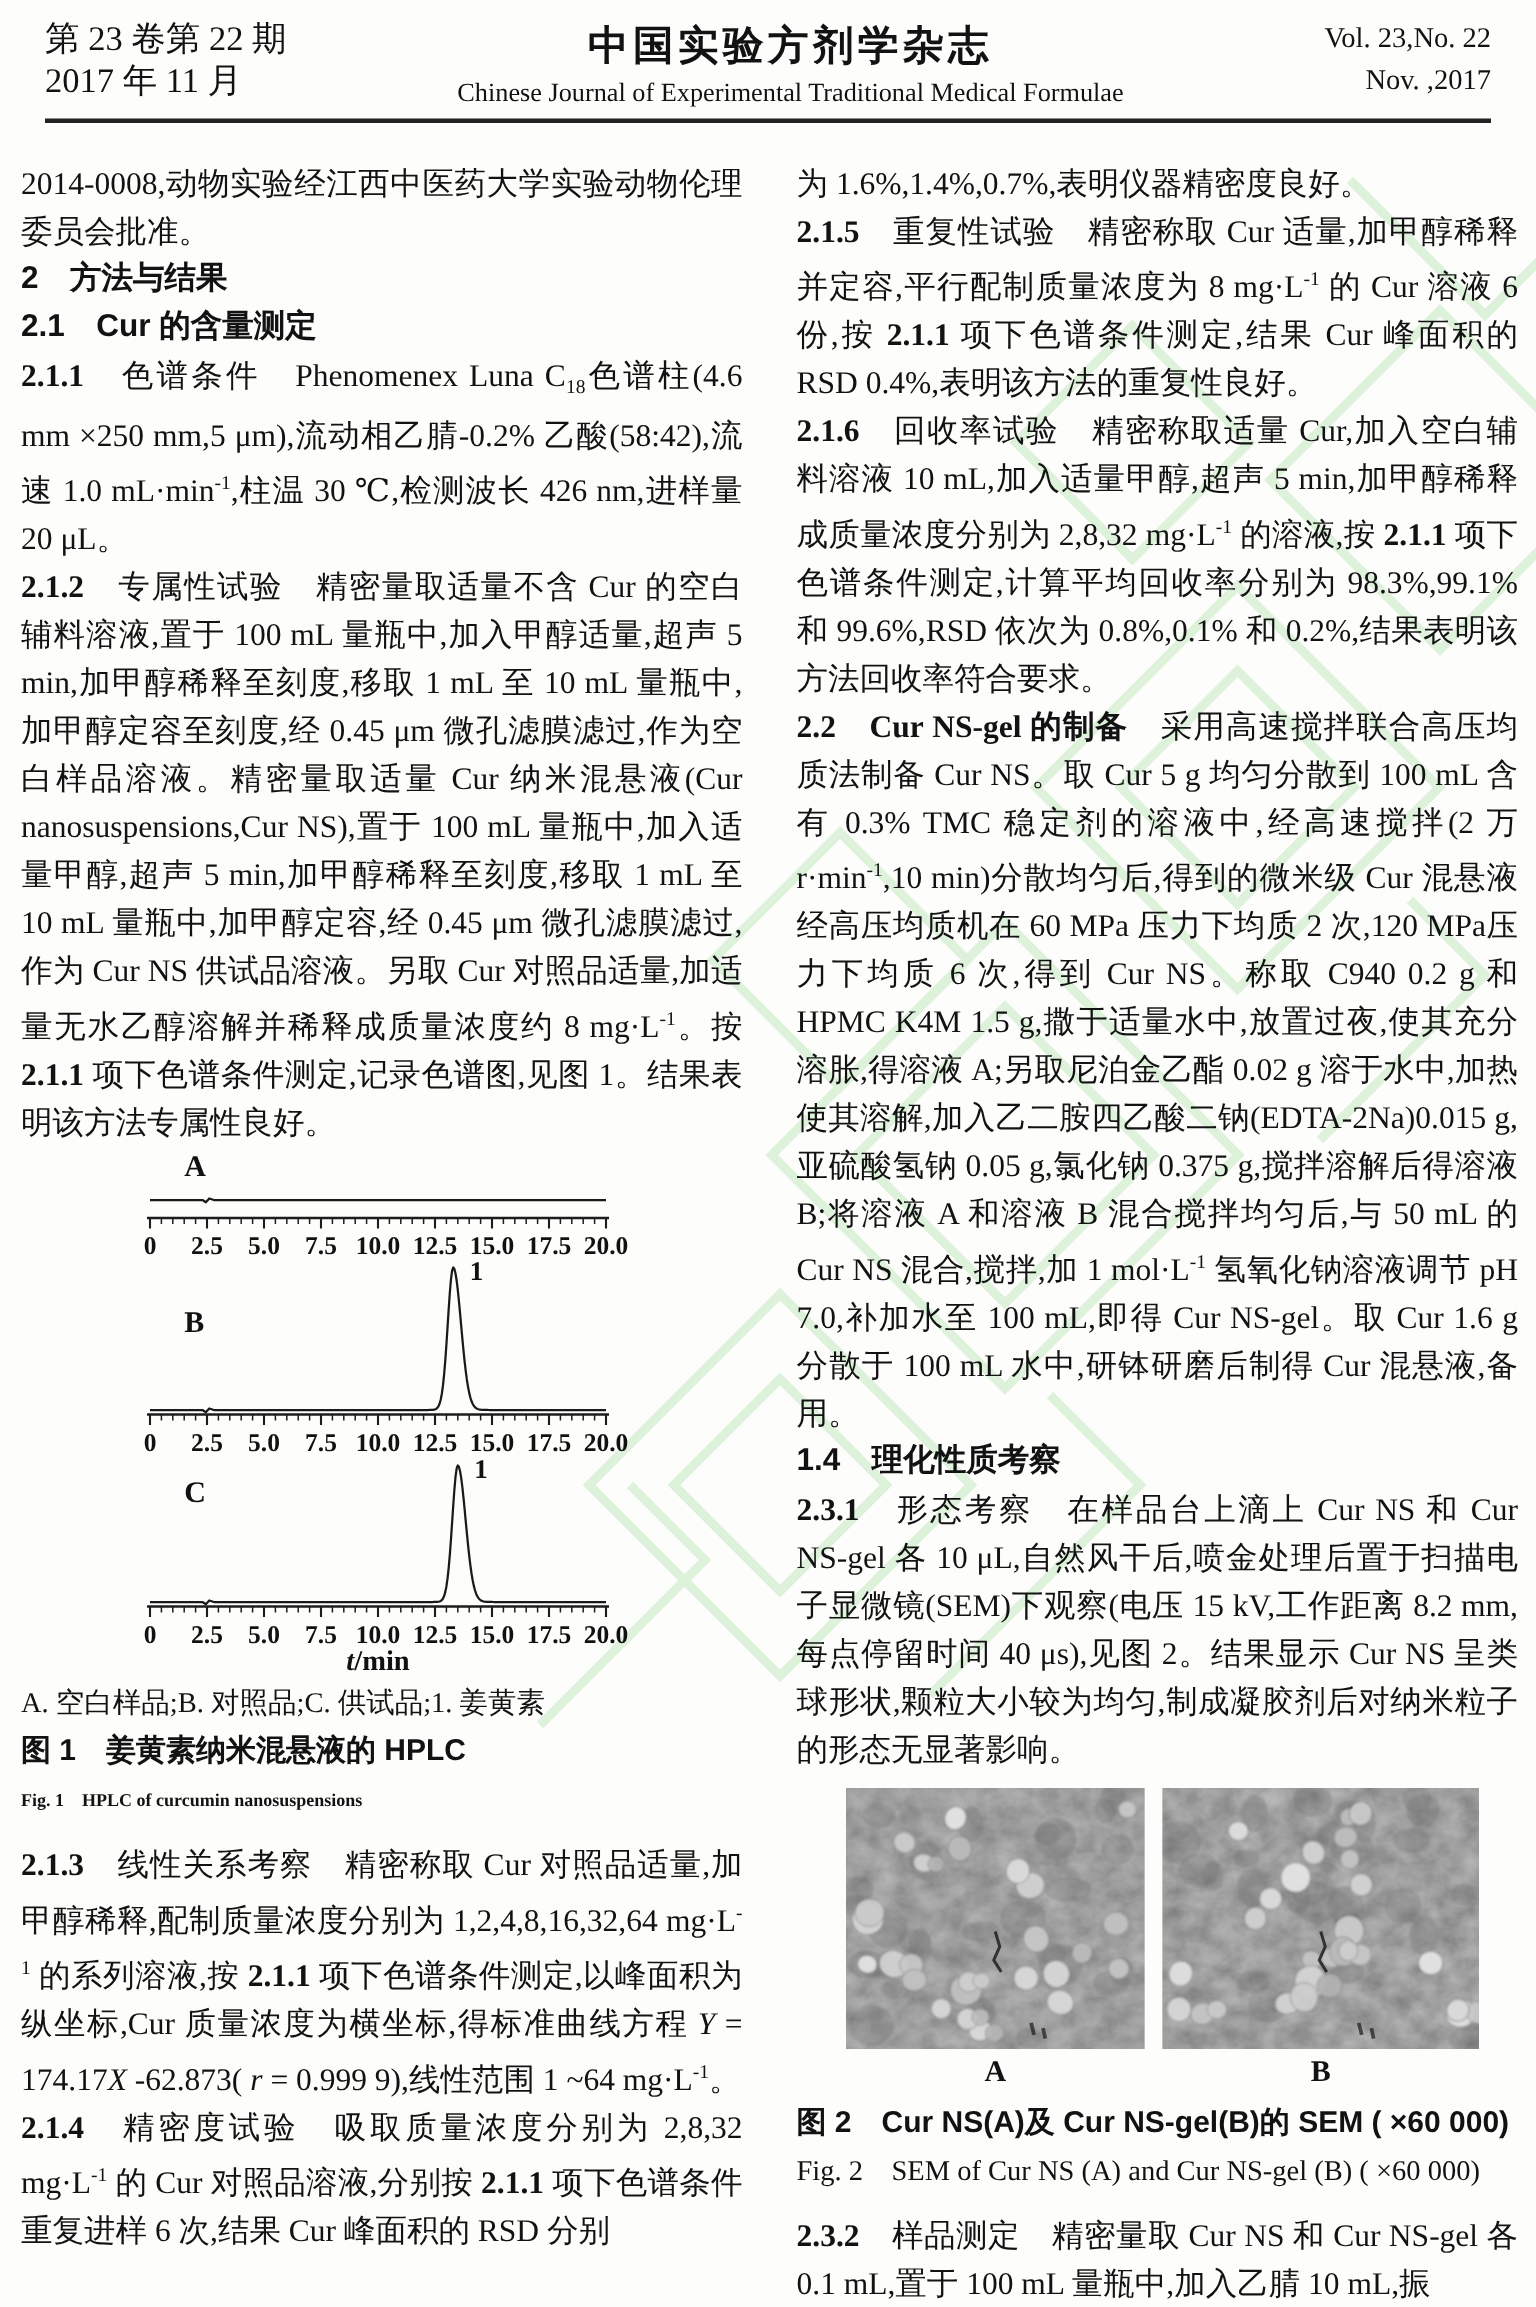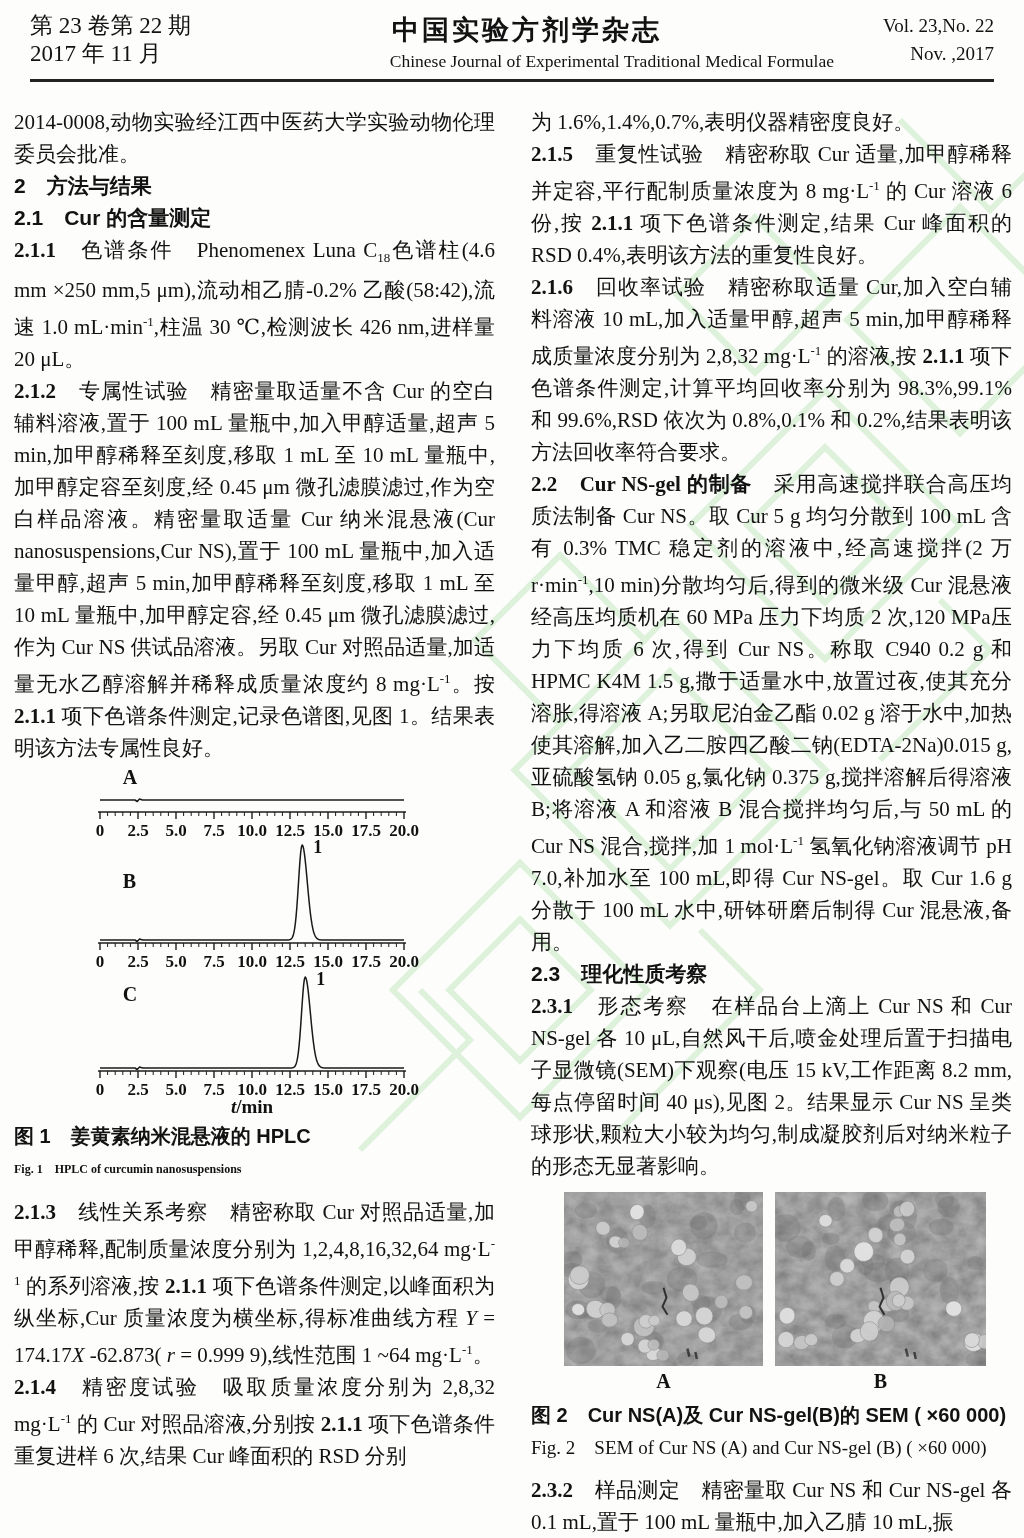--- a/index.html
+++ b/index.html
@@ -11,21 +11,21 @@
     position:relative;overflow:hidden;
   }
   .watermark{position:absolute;top:0;left:0;z-index:0;}
   .page-inner{position:relative;z-index:1;}
   
   .hdr{display:flex;align-items:flex-start;padding:12px 30px 0 30px;}
   .hdr-left{width:190px;font-size:23px;line-height:28px;}
   .hdr-center{flex:1;text-align:center;}
   .jzh{font-size:27px;font-weight:bold;letter-spacing:3px;
        font-family:"Liberation Sans","DejaVu Sans",sans-serif;}
-  .jen{font-size:17.5px;margin-top:3px;text-align:right;}
+  .jen{font-size:17.5px;margin-top:3px;}
   .hdr-right{width:160px;text-align:right;font-size:19px;line-height:28px;}
   .rule{border-top:3px solid #222;margin:7px 30px 0 30px;}
   
   .columns{display:flex;gap:36px;padding:24px 0 0 14px;}
   .col{width:481px;font-size:21px;line-height:32px;text-align:justify;}
   .para{margin:0;}
   .heading{margin:0;font-weight:bold;text-align:left;
            font-family:"Liberation Sans","DejaVu Sans",sans-serif;}
   .sb{font-weight:bold;}
   .si{font-style:italic;}
@@ -252,32 +252,33 @@
             <text x="276" y="327" text-anchor="middle" font-size="17" font-weight="bold" fill="#111" font-family="&quot;Liberation Serif&quot;,&quot;DejaVu Serif&quot;,serif">12.5</text>
             <text x="314" y="327" text-anchor="middle" font-size="17" font-weight="bold" fill="#111" font-family="&quot;Liberation Serif&quot;,&quot;DejaVu Serif&quot;,serif">15.0</text>
             <text x="352" y="327" text-anchor="middle" font-size="17" font-weight="bold" fill="#111" font-family="&quot;Liberation Serif&quot;,&quot;DejaVu Serif&quot;,serif">17.5</text>
             <text x="390" y="327" text-anchor="middle" font-size="17" font-weight="bold" fill="#111" font-family="&quot;Liberation Serif&quot;,&quot;DejaVu Serif&quot;,serif">20.0</text>
             <text x="108.8" y="233" font-size="20" font-weight="bold" fill="#111" font-family="&quot;Liberation Serif&quot;,&quot;DejaVu Serif&quot;,serif">C</text>
             <text x="302.2" y="217" font-size="18" font-weight="bold" fill="#111" font-family="&quot;Liberation Serif&quot;,&quot;DejaVu Serif&quot;,serif">1</text>
             <path d="M 86 300 L 120.96 300 L 123.24000000000001 301.5 L 125.52 299 L 128.56 300 L 269.92 300.00 L 270.68 300.00 L 271.44 300.00 L 272.20 300.00 L 272.96 300.00 L 273.72 300.00 L 274.48 300.00 L 275.24 299.99 L 276.00 299.98 L 276.76 299.96 L 277.52 299.92 L 278.28 299.83 L 279.04 299.65 L 279.80 299.31 L 280.56 298.71 L 281.32 297.68 L 282.08 296.00 L 282.84 293.41 L 283.60 289.61 L 284.36 284.31 L 285.12 277.31 L 285.88 268.58 L 286.64 258.34 L 287.40 247.10 L 288.16 235.70 L 288.92 225.15 L 289.68 216.57 L 290.44 210.95 L 291.20 209.00 L 291.96 209.98 L 292.72 212.85 L 293.48 217.44 L 294.24 223.46 L 295.00 230.56 L 295.76 238.34 L 296.52 246.43 L 297.28 254.45 L 298.04 262.10 L 298.80 269.14 L 299.56 275.41 L 300.32 280.82 L 301.08 285.36 L 301.84 289.07 L 302.60 292.01 L 303.36 294.29 L 304.12 296.00 L 304.88 297.26 L 305.64 298.16 L 306.40 298.80 L 307.16 299.23 L 307.92 299.51 L 308.68 299.70 L 309.44 299.82 L 310.20 299.89 L 310.96 299.94 L 311.72 299.97 L 312.48 299.98 L 313.24 299.99 L 314.00 299.99 L 314.76 300.00 L 315.52 300.00 L 316.28 300.00 L 317.04 300.00 L 317.80 300.00 L 390 300" fill="none" stroke="#1a1a1a" stroke-width="1.5" stroke-linejoin="round"></path>
             <text x="238" y="345" text-anchor="middle" font-size="19" font-weight="bold" fill="#111" font-family="&quot;Liberation Serif&quot;,&quot;DejaVu Serif&quot;,serif"><tspan font-style="italic">t</tspan><tspan>/min</tspan></text>
           </svg></div>
         <div>
+          <div class="figcap-note">A. 空白样品;B. 对照品;C. 供试品;1. 姜黄素</div>
           <div class="figcap-zh">图 1　姜黄素纳米混悬液的 HPLC</div>
           <div class="figcap-en">Fig. 1　HPLC of curcumin nanosuspensions</div>
         </div>
         <div class="para gap-top"><span class="sb">2.1.3</span><span>　线性关系考察　精密称取 Cur 对照品适量,加甲醇稀释,配制质量浓度分别为 1,2,4,8,16,32,64 mg·L</span><span class="ssup">-1</span><span> 的系列溶液,按 </span><span class="sb">2.1.1</span><span> 项下色谱条件测定,以峰面积为纵坐标,Cur 质量浓度为横坐标,得标准曲线方程 </span><span class="si">Y</span><span> = 174.17</span><span class="si">X</span><span> -62.873( </span><span class="si">r</span><span> = 0.999 9),线性范围 1 ~64 mg·L</span><span class="ssup">-1</span><span>。</span></div>
         <div class="para"><span class="sb">2.1.4</span><span>　精密度试验　吸取质量浓度分别为 2,8,32 mg·L</span><span class="ssup">-1</span><span> 的 Cur 对照品溶液,分别按 </span><span class="sb">2.1.1</span><span> 项下色谱条件重复进样 6 次,结果 Cur 峰面积的 RSD 分别</span></div>
       </div>
     <div class="col">
         <div class="para"><span>为 1.6%,1.4%,0.7%,表明仪器精密度良好。</span></div>
         <div class="para"><span class="sb">2.1.5</span><span>　重复性试验　精密称取 Cur 适量,加甲醇稀释并定容,平行配制质量浓度为 8 mg·L</span><span class="ssup">-1</span><span> 的 Cur 溶液 6 份,按 </span><span class="sb">2.1.1</span><span> 项下色谱条件测定,结果 Cur 峰面积的 RSD 0.4%,表明该方法的重复性良好。</span></div>
         <div class="para"><span class="sb">2.1.6</span><span>　回收率试验　精密称取适量 Cur,加入空白辅料溶液 10 mL,加入适量甲醇,超声 5 min,加甲醇稀释成质量浓度分别为 2,8,32 mg·L</span><span class="ssup">-1</span><span> 的溶液,按 </span><span class="sb">2.1.1</span><span> 项下色谱条件测定,计算平均回收率分别为 98.3%,99.1% 和 99.6%,RSD 依次为 0.8%,0.1% 和 0.2%,结果表明该方法回收率符合要求。</span></div>
         <div class="para"><span class="sb">2.2</span><span class="sb">　Cur NS-gel 的制备</span><span>　采用高速搅拌联合高压均质法制备 Cur NS。取 Cur 5 g 均匀分散到 100 mL 含有 0.3% TMC 稳定剂的溶液中,经高速搅拌(2 万 r·min</span><span class="ssup">-1</span><span>,10 min)分散均匀后,得到的微米级 Cur 混悬液经高压均质机在 60 MPa 压力下均质 2 次,120 MPa压力下均质 6 次,得到 Cur NS。称取 C940 0.2 g 和 HPMC K4M 1.5 g,撒于适量水中,放置过夜,使其充分溶胀,得溶液 A;另取尼泊金乙酯 0.02 g 溶于水中,加热使其溶解,加入乙二胺四乙酸二钠(EDTA-2Na)0.015 g,亚硫酸氢钠 0.05 g,氯化钠 0.375 g,搅拌溶解后得溶液 B;将溶液 A 和溶液 B 混合搅拌均匀后,与 50 mL 的 Cur NS 混合,搅拌,加 1 mol·L</span><span class="ssup">-1</span><span> 氢氧化钠溶液调节 pH 7.0,补加水至 100 mL,即得 Cur NS-gel。取 Cur 1.6 g 分散于 100 mL 水中,研钵研磨后制得 Cur 混悬液,备用。</span></div>
-        <div class="heading"><span class="sb">2.3　理化性质考察</span></div>
+        <div class="heading"><span class="sb">1.4　理化性质考察</span></div>
         <div class="para"><span class="sb">2.3.1</span><span>　形态考察　在样品台上滴上 Cur NS 和 Cur NS-gel 各 10 μL,自然风干后,喷金处理后置于扫描电子显微镜(SEM)下观察(电压 15 kV,工作距离 8.2 mm,每点停留时间 40 μs),见图 2。结果显示 Cur NS 呈类球形状,颗粒大小较为均匀,制成凝胶剂后对纳米粒子的形态无显著影响。</span></div>
         <div class="fig2-wrap">
           <div class="fig2-imgs">
             <svg width="199" height="174" viewBox="0 0 199 174">
               <defs>
                 <filter id="grain11" x="0%" y="0%" width="100%" height="100%">
                   <feTurbulence type="fractalNoise" baseFrequency="0.06 0.075" numOctaves="4" seed="11" result="n"></feTurbulence>
                   <feColorMatrix in="n" type="saturate" values="0" result="g"></feColorMatrix>
                   <feComponentTransfer in="g">
                     <feFuncR type="linear" slope="0.55" intercept="0.16"></feFuncR>

